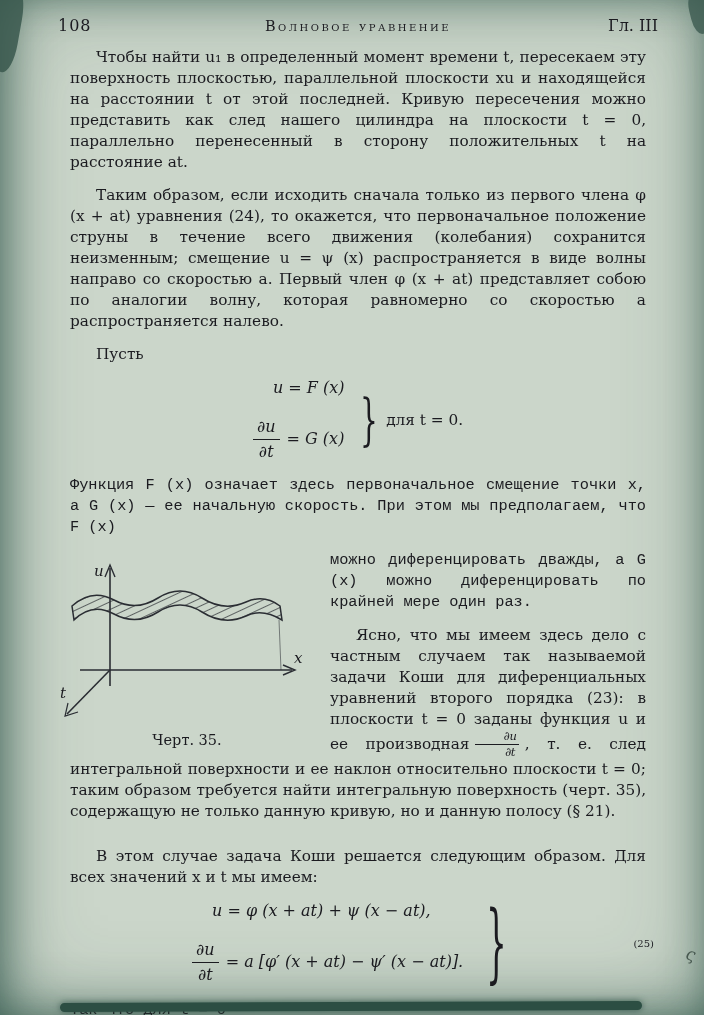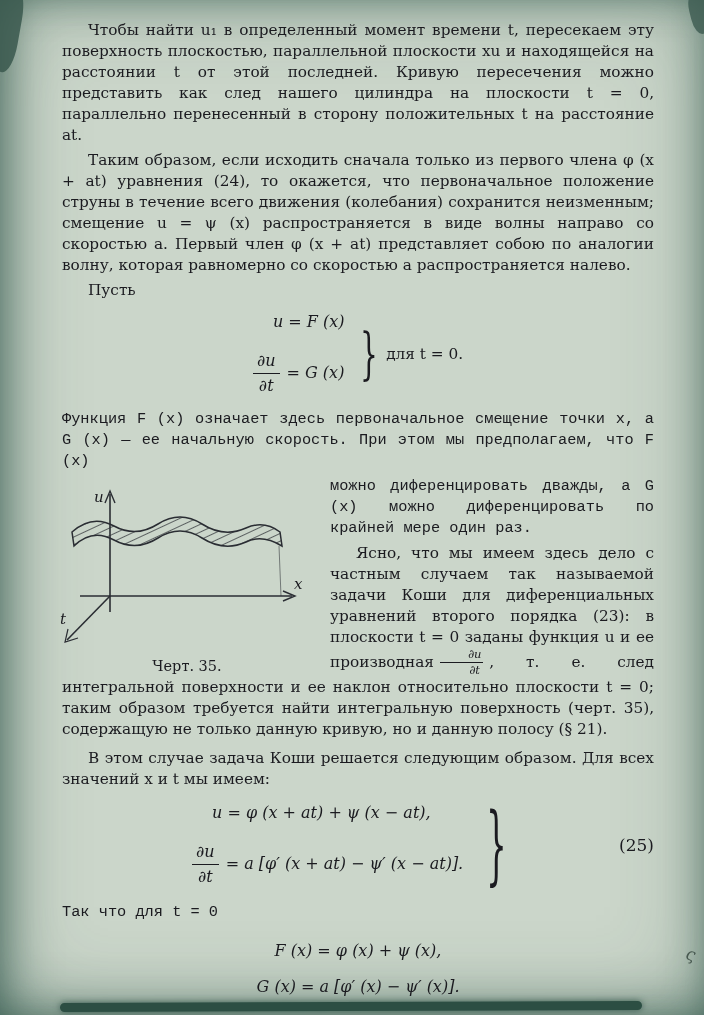--- a/index.html
+++ b/index.html
@@ -16,36 +16,36 @@
       inset 0 0 90px rgba(40,80,66,.30),
       inset 28px 0 50px -22px rgba(22,66,54,.55),
       inset -22px 0 45px -24px rgba(22,66,54,.40),
       inset 0 -30px 55px -28px rgba(22,66,54,.45),
       inset 0 25px 45px -30px rgba(22,66,54,.30);
   }
   .header{display:flex;align-items:baseline;margin-bottom:10px;font-size:16px;}
   .pageno{width:95px;letter-spacing:1px;}
   .runtitle{flex:1;text-align:center;font-variant:small-caps;letter-spacing:2.5px;font-size:14.5px;}
   .chapter{width:95px;text-align:right;}
-  p.para{margin:4px;font-size:15.3px;line-height:21px;text-align:justify;text-indent:26px;}
+  p.para{margin:12px;font-size:15.3px;line-height:21px;text-align:justify;text-indent:26px;}
   p.noindent{text-indent:0;font-family:Liberation Mono, monospace;}
   
   .eqblock{display:flex;justify-content:center;align-items:center;font-style:italic;font-size:16px;}
   .eq1wrap{margin:10px 0 12px;}
   .eqcol{display:flex;flex-direction:column;gap:17px;}
   .eqline{line-height:22px;white-space:nowrap;}
   .eqline.indent1{margin-left:20px;}
   .frac{display:inline-block;text-align:center;vertical-align:middle;margin-right:7px;}
   .frac .num{display:block;padding:0 4px 1px;border-bottom:1.4px solid #1b1b20;}
   .frac .den{display:block;padding-top:1px;}
   .brace{font-style:normal;font-size:56px;line-height:.85;transform:scaleX(.5);font-weight:400;margin:0 0 0 6px;}
   .brace.tall{font-size:86px;transform:scaleX(.38);}
   .cond{font-style:normal;margin-left:0;font-size:15.3px;white-space:nowrap;}
   .eq25wrap{position:relative;margin:12px 0 14px;}
-  .eqlabel{position:absolute;right:4px;top:50%;transform:translateY(-50%);font-style:normal;font-size:17px;}
+  .eqlabel{position:absolute;right:4px;top:50%;transform:translateY(-50%);font-style:normal;font-size:10px;}
   .eqcenter{text-align:center;font-style:italic;font-size:16px;margin:6px 0 17px;}
   
   .ifrac{display:inline-block;text-align:center;font-size:11.5px;line-height:1.12;vertical-align:-7px;margin:0 6px;font-style:italic;}
   .ifrac .num{display:block;border-bottom:1px solid #1b1b20;padding:0 2px 1px;}
   .ifrac .den{display:block;padding-top:1px;}
   
   .figure{float:left;width:258px;margin:6px 14px 0 0;}
   .figcap{text-align:center;font-size:14.5px;margin-top:10px;}
   svg text{font-family:"DejaVu Serif",serif;font-style:italic;font-size:15px;fill:#1b1b20;}
   .clear{clear:both;}
@@ -54,20 +54,25 @@
   .strip-bottom{position:absolute;left:60px;width:582px;bottom:4px;height:9px;background:#2c4e43;border-radius:5px;box-shadow:0 0 7px rgba(44,78,67,.85);transform:rotate(-.2deg);}
   .corner-tl{position:absolute;left:-10px;top:-14px;width:30px;height:86px;background:#39584d;transform:rotate(10deg);border-radius:35%;opacity:.85;}
   .corner-tr{position:absolute;right:-6px;top:-8px;width:20px;height:42px;background:#3c5a50;transform:rotate(-14deg);border-radius:40%;opacity:.8;}
   .margin-mark{position:absolute;right:8px;top:944px;font-size:17px;color:#47584f;transform:rotate(12deg);font-style:italic;}
 </style>
 </head>
 <body>
 
 <div class="page">
 
+  <div class="header">
+    <span class="pageno">108</span>
+    <span class="runtitle">Волновое уравнение</span>
+    <span class="chapter">Гл. III</span>
+  </div>
 
   <p class="para">Чтобы найти u₁ в определенный момент времени t, пересекаем эту поверхность плоскостью, параллельной плоскости xu и находящейся на расстоянии t от этой последней. Кривую пересечения можно представить как след нашего цилиндра на плоскости t = 0, параллельно перенесенный в сторону положительных t на расстояние at.</p>
   <p class="para">Таким образом, если исходить сначала только из первого члена φ (x + at) уравнения (24), то окажется, что первоначальное положение струны в течение всего движения (колебания) сохранится неизменным; смещение u = ψ (x) распространяется в виде волны направо со скоростью a. Первый член φ (x + at) представляет собою по аналогии волну, которая равномерно со скоростью a распространяется налево.</p>
   <p class="para">Пусть</p>
 
   <div class="eqblock eq1wrap">
     <div class="eqcol">
       <div class="eqline indent1">u = F (x)</div>
       <div class="eqline">
         <span class="frac">

